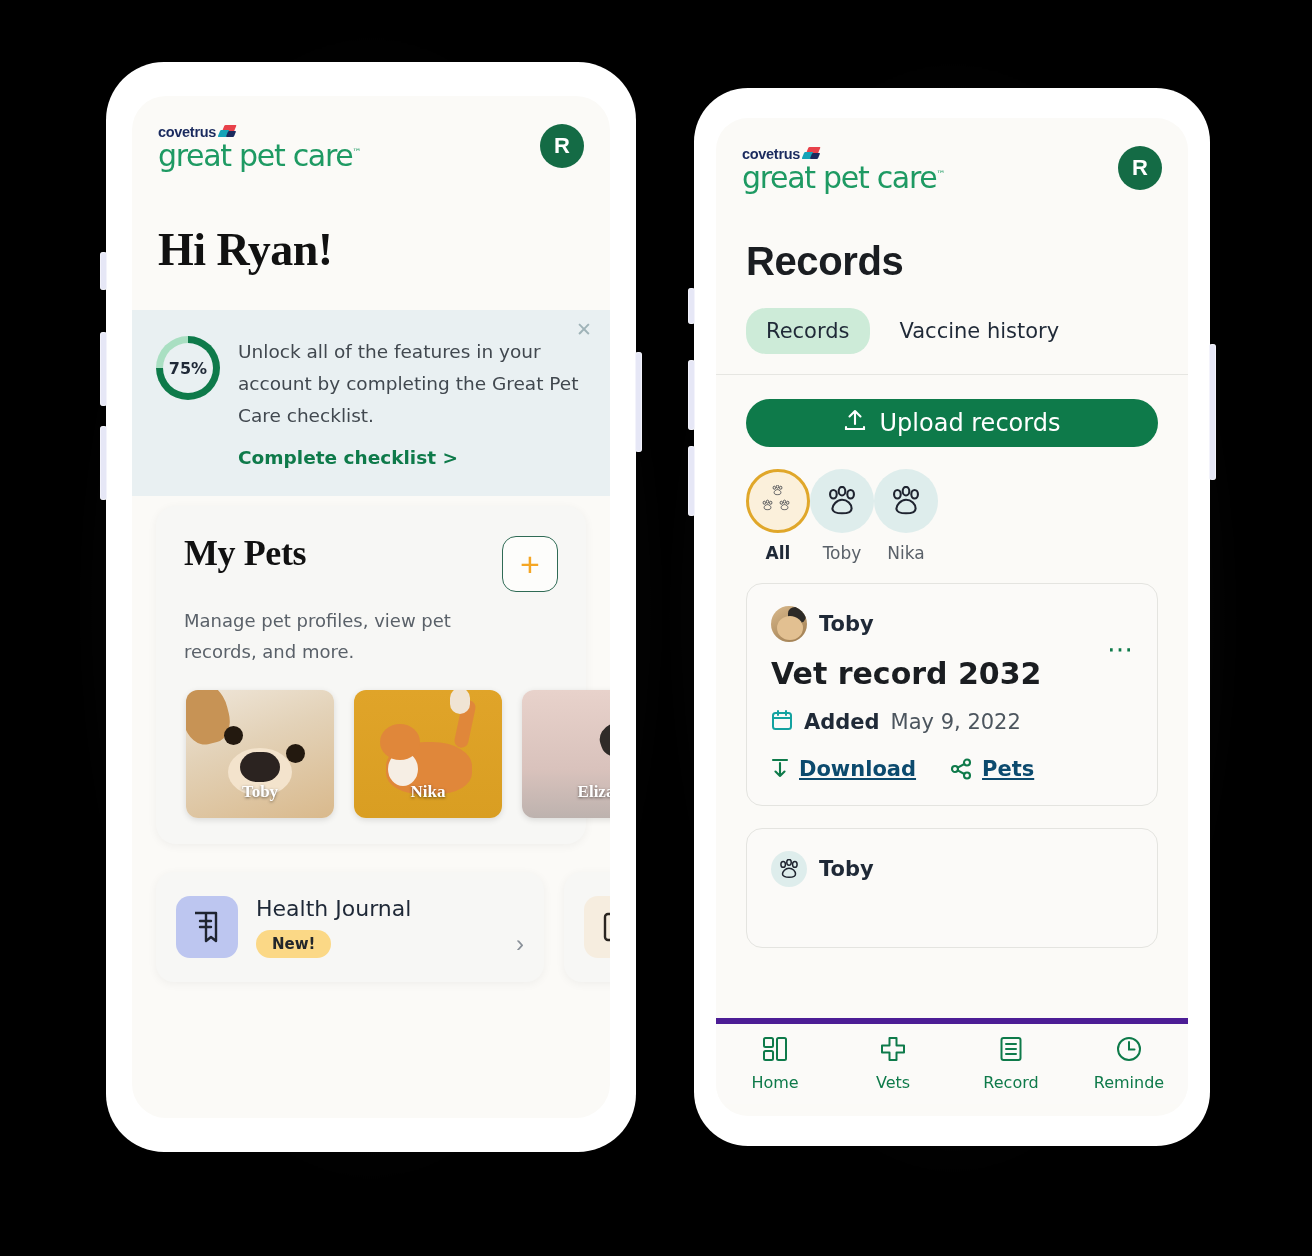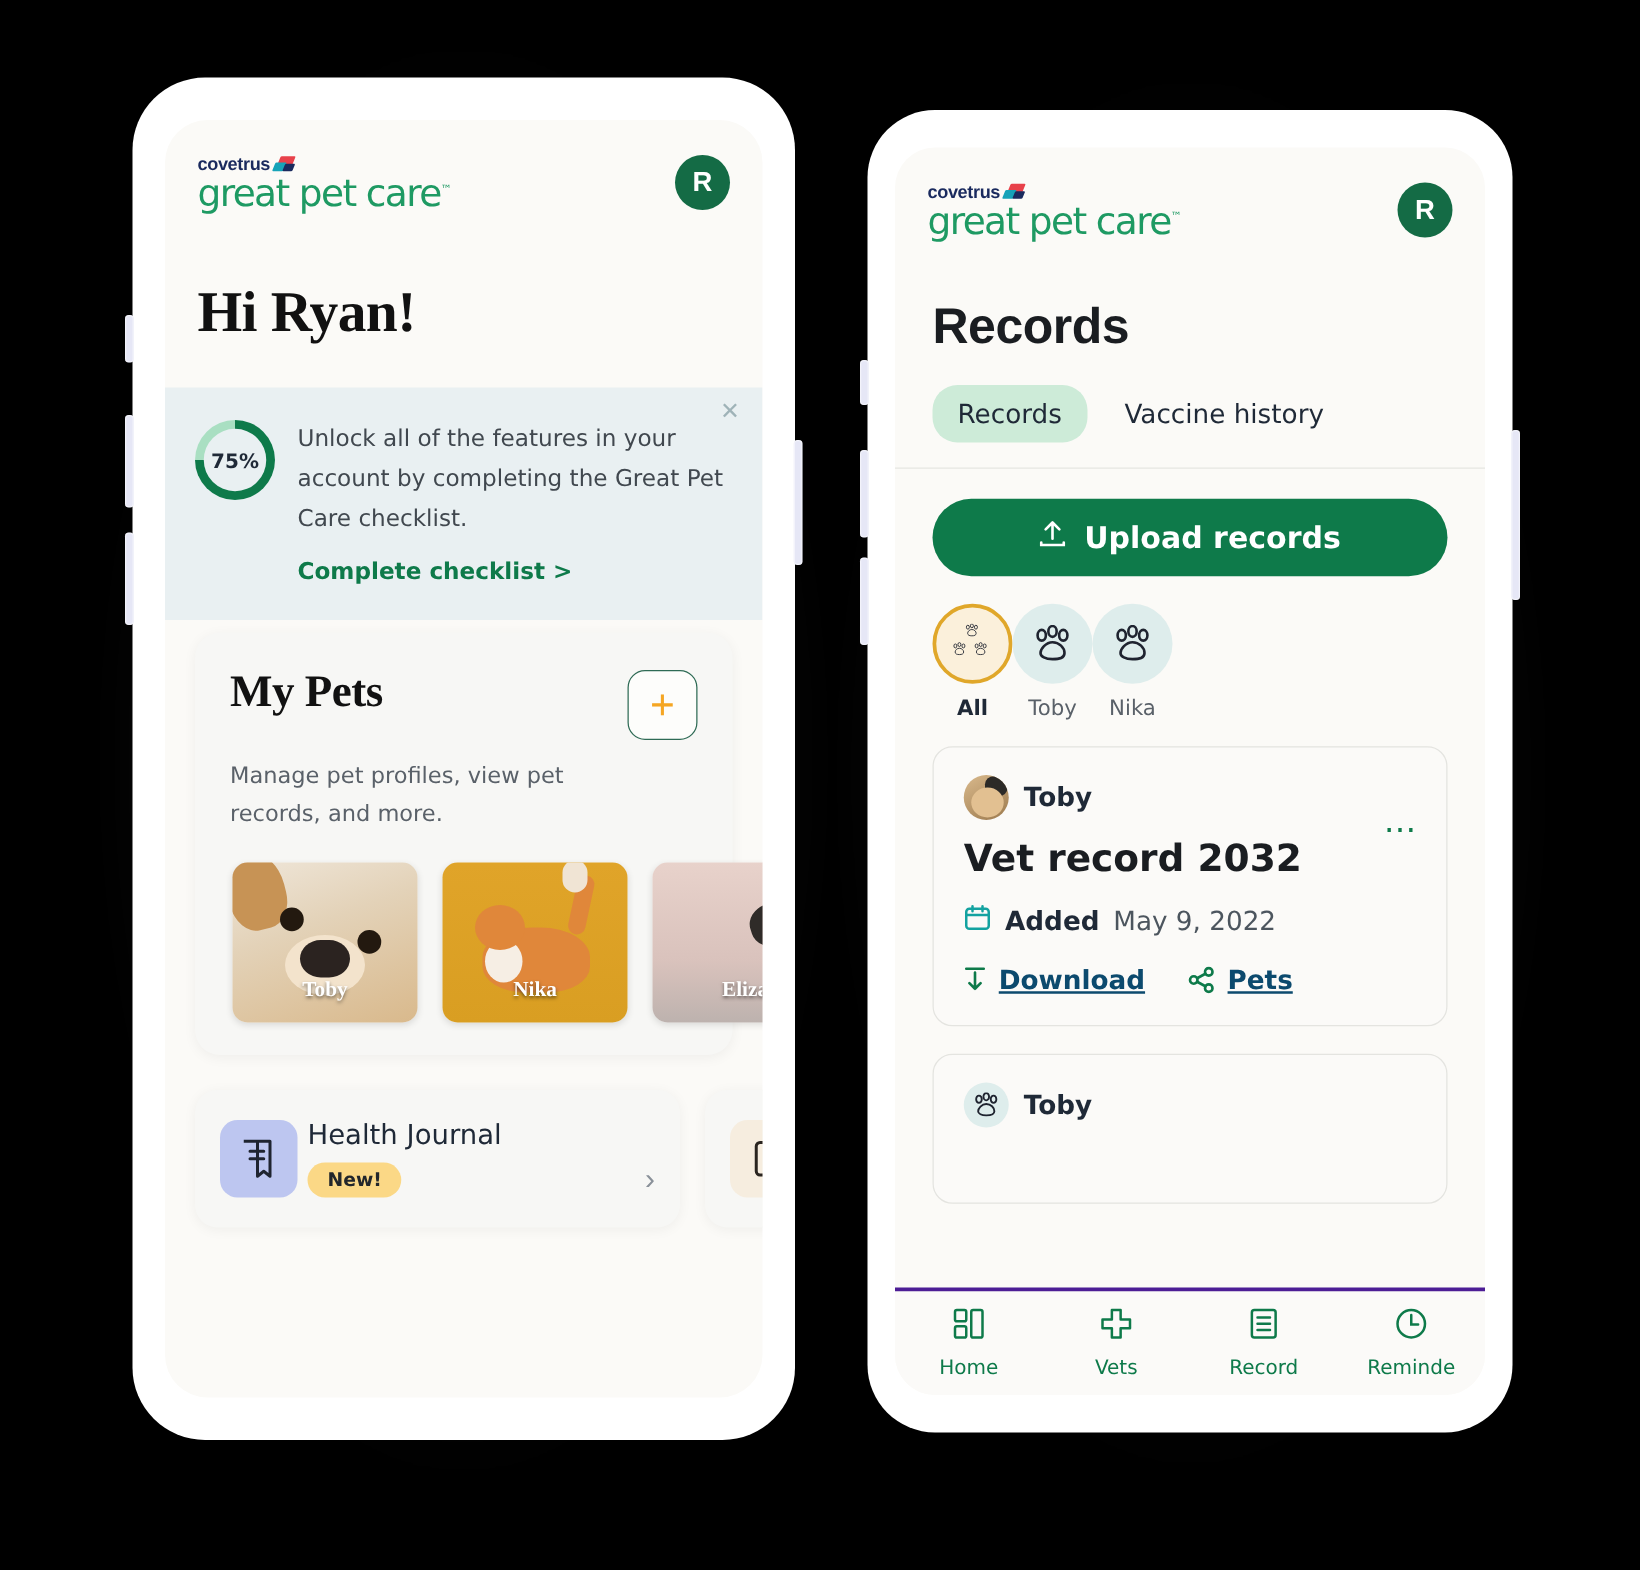--- a/index.html
+++ b/index.html
@@ -108,21 +108,21 @@
   .art-cat .paw { position:absolute; width:20px; height:26px; border-radius:10px;
                   background:#F0E4D4; left:96px; top:-2px; }
 
   .art-pink { background:linear-gradient(180deg,#E8D2CB 0%,#D9C2BC 62%,#BDB2AE 100%); }
   .art-pink .dognose { position:absolute; width:40px; height:34px; border-radius:44%;
                        background:#2F2B28; left:78px; top:32px; transform:rotate(-18deg); }
 
   
   .feature-strip { display:flex; gap:20px; padding:28px 0 0 24px; }
   .feature-card { background:#F7F7F5; border-radius:18px; padding:24px 20px;
-                  display:flex; align-items:flex-end; gap:8px; flex:0 0 auto;
+                  display:flex; align-items:flex-end; gap:18px; flex:0 0 auto;
                   box-shadow:0 2px 10px rgba(0,0,0,.05); }
   .fc-main { width:388px; }
   .fc-peek { width:150px; }
   .feat-icon { width:62px; height:62px; border-radius:14px; display:flex;
                align-items:center; justify-content:center; flex:0 0 auto; }
   .feat-icon.purple { background:#BDC6F0; }
   .feat-icon.cream  { background:#F6EDDF; }
   .feat-texts { flex:1; display:flex; flex-direction:column; gap:9px; align-items:flex-start; }
   .feat-title { font-size:22px; color:#1F2937; font-family:"DejaVu Sans", sans-serif; }
   .badge-new { background:#FBD886; color:#22262B; font-size:15px; font-weight:bold;
@@ -132,23 +132,23 @@
 
   
   .rec-title { font-family:"Liberation Sans", sans-serif; font-size:40px; font-weight:bold;
                color:#1A1D21; padding:46px 30px 0 30px; letter-spacing:-.4px; }
   .rec-tabs { display:flex; align-items:center; gap:10px; padding:24px 30px 20px 30px;
               border-bottom:1px solid #E6E6E2; }
   .tab { font-size:21px; color:#1F2937; padding:11px 20px; border-radius:20px;
          font-family:"DejaVu Sans", sans-serif; cursor:pointer; }
   .tab.active { background:#CDEBD8; }
 
-  .upload-btn { margin:24px 30px 0 30px; height:62px; border-radius:33px; background:#0E7A4A;
+  .upload-btn { margin:24px 30px 0 30px; height:48px; border-radius:33px; background:#0E7A4A;
                 color:#fff; display:flex; align-items:center; justify-content:center; gap:14px;
-                font-size:24px; font-weight:bold; cursor:pointer;
+                font-size:24px; font-weight:normal; cursor:pointer;
                 font-family:"DejaVu Sans", sans-serif; }
 
   .filters { display:flex; padding:22px 0 0 30px; }
   .filter { display:flex; flex-direction:column; align-items:center; gap:10px; cursor:pointer; }
   .filter-circle { width:64px; height:64px; border-radius:50%; background:#DEEDEC;
                    display:flex; align-items:center; justify-content:center; }
   .filter.selected .filter-circle { background:#FBF0DB; border:3px solid #E0A72A; }
   .filter-label { font-size:17px; color:#5A6169; font-family:"DejaVu Sans", sans-serif; }
   .filter.selected .filter-label { color:#1F2937; font-weight:bold; }
 
@@ -171,22 +171,22 @@
                      font-family:"DejaVu Sans", sans-serif; }
   .rec-added-val { font-size:21px; color:#4C555E; font-family:"DejaVu Sans", sans-serif; }
   .rec-actions { display:flex; gap:34px; margin-top:22px; }
   .rec-action { display:flex; align-items:center; gap:10px; cursor:pointer; }
   .rec-action span { font-size:21px; font-weight:bold; color:#0c4a6e;
                      text-decoration:underline; font-family:"DejaVu Sans", sans-serif; }
   .rec-more { position:absolute; right:22px; top:52px; color:#0E7A4A; font-size:26px;
               letter-spacing:2px; line-height:1; cursor:pointer; }
 
   
-  .bottomnav { position:absolute; left:0; right:0; bottom:0; height:86px; background:#FBFAF8;
-               display:flex; border-top:3px solid #4c1d95; }
+  .bottomnav { position:absolute; left:0; right:0; bottom:12px; height:86px; background:#FBFAF8;
+               display:flex; border-top:6px solid #4c1d95; }
   .navitem { flex:1; display:flex; flex-direction:column; align-items:center;
              justify-content:center; gap:7px; cursor:pointer; color:#0E7A4A; }
   .navitem.active { background:#126B48; color:#ffffff; }
   .navlabel { font-size:16px; font-family:"DejaVu Sans", sans-serif; white-space:nowrap; }
 </style>
 </head>
 <body>
 
 <div class="stage">
 

